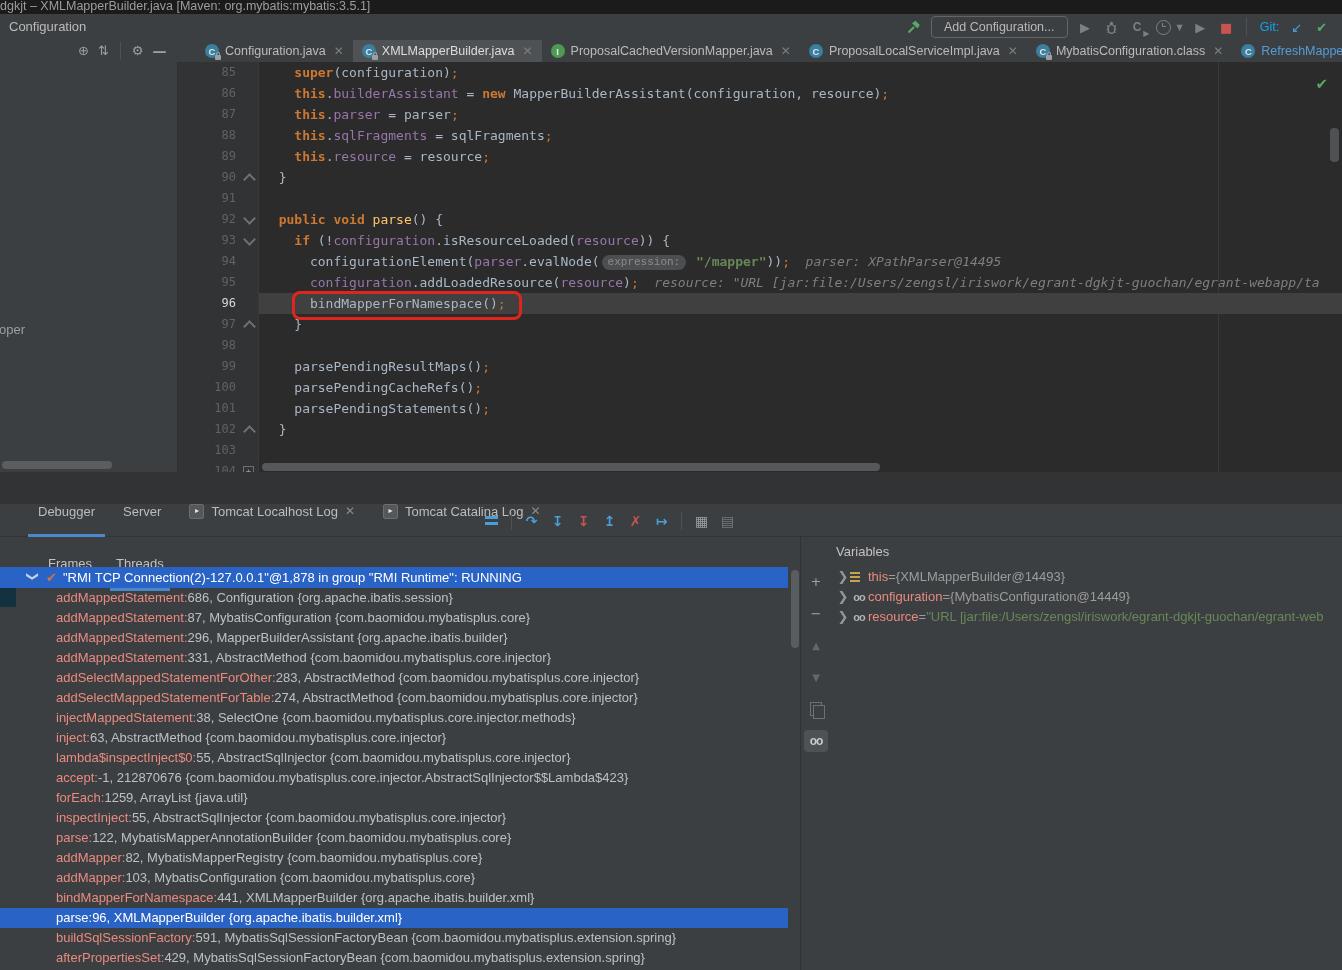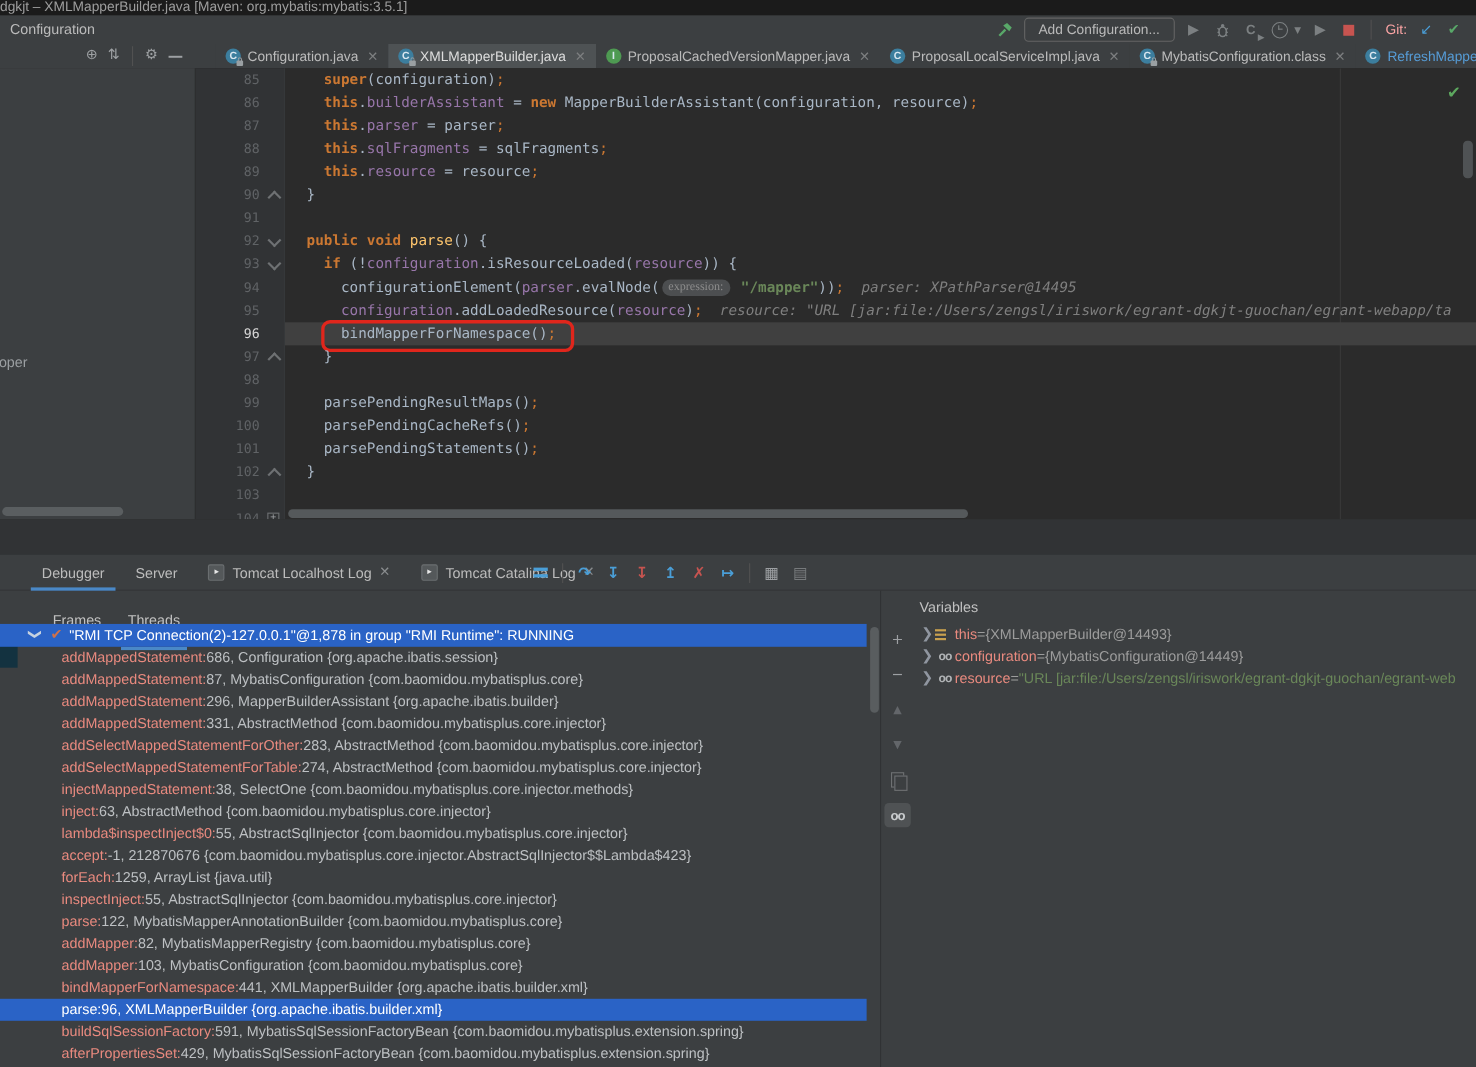--- a/index.html
+++ b/index.html
@@ -13,21 +13,21 @@
   .titlebar span{color:#9d9d9d;font-size:12.5px;line-height:17px;margin-top:-2px;white-space:nowrap}
 
   
   .main-toolbar{position:absolute;left:0;top:14px;width:100%;height:26px;background:#3c3f41;border-bottom:1px solid #323232}
   .config-label{position:absolute;left:9px;top:5px;color:#bbbbbb;font-size:13px}
   .run-controls{position:absolute;left:905px;top:0;height:26px;display:flex;align-items:center;gap:9px}
   .tb-icon{width:17px;height:17px;display:flex;align-items:center;justify-content:center;font-size:13px}
   .add-config-btn{height:20px;line-height:20px;padding:0 12px;border:1px solid #646464;border-radius:4px;
                   color:#b9b9b9;font-size:12.5px;white-space:nowrap}
   .vsep{width:1px;height:18px;background:#515151;margin:0 2px}
-  .git-label{color:#fca5a5;font-size:12.5px;margin-left:2px}
+  .git-label{color:#0ea5e9;font-size:12.5px;margin-left:2px}
   .dd-arrow{color:#7c8082;font-size:8px;margin-left:-4px}
   
   .icon-clock{width:13px;height:13px;border:1.5px solid #7c8082;border-radius:50%;position:relative}
   .icon-clock:after{content:"";position:absolute;left:5px;top:2px;width:1.5px;height:4px;background:#7c8082}
   .icon-clock:before{content:"";position:absolute;left:5px;top:5px;width:4px;height:1.5px;background:#7c8082}
   .icon-cov{color:#7c8082;font-size:12px;font-weight:bold;position:relative}
   .icon-cov i{font-style:normal;position:absolute;right:-4px;bottom:-2px;font-size:8px}
 
   
   .tabbar{position:absolute;left:0;top:40px;width:100%;height:22px;background:#3c3f41}
@@ -66,32 +66,32 @@
              font-family:"DejaVu Sans Mono",monospace;font-size:13px;color:#a9b7c6}
   .code-line.exec{background:#404040}
   .ck{color:#cc7832;font-weight:bold}
   .cd{color:#a9b7c6}
   .cf{color:#9876aa}
   .cfn{color:#ffc66d}
   .cs{color:#6a8759;font-weight:bold}
   .co{color:#cc7832}
   .civ{color:#7f7f7f;font-style:italic}
   .pill{display:inline-block;background:#4c4e50;color:#8c8c8c;border-radius:8px;font-size:11px;line-height:15px;
-        padding:0 6px;font-family:Liberation Serif, serif;vertical-align:1px;margin:0 2px}
+        padding:0 6px;font-family:Liberation Mono, monospace;vertical-align:1px;margin:0 2px}
   .red-box{position:absolute;left:33px;top:-2px;width:224px;height:23px;border:3px solid #e0261c;border-radius:8px;pointer-events:none}
   .inspect-ok{position:absolute;right:14px;top:13px;color:#5da85f;font-size:15px;font-weight:bold}
   .editor-vscroll{position:absolute;right:3px;top:66px;width:9px;height:34px;background:#4f5254;border-radius:4px}
   .editor-hscroll{position:absolute;left:84px;top:401px;width:618px;height:8px;background:#55595b;border-radius:4px}
 
   .mid-strip{position:absolute;left:0;top:472px;width:100%;height:32px;background:#313335;border-bottom:1px solid #1f2123}
 
   
   .debug-panel{position:absolute;left:0;top:504px;width:100%;height:466px;background:#3c3f41}
   .dtabs-row{position:absolute;left:0;top:0;width:100%;height:33px;border-bottom:1px solid #323537;display:flex;align-items:center;padding-left:24px;box-sizing:border-box}
-  .dtab{position:relative;height:33px;display:flex;align-items:center;gap:7px;padding:0 14px;color:#bcbcbc;font-size:13px}
+  .dtab{position:relative;height:33px;display:flex;gap:7px;padding:0 14px;color:#bcbcbc;font-size:13px}
   .dtab.active:after{content:"";position:absolute;left:4px;right:4px;bottom:0;height:3px;background:#4a88c7}
   .console-icon{width:13px;height:13px;background:#54585a;border:1px solid #6a6e70;border-radius:2px;color:#e8e8e8;
                 font-size:8px;line-height:12px;text-align:center}
   .dtab-close{color:#8a8d8f;font-size:12px}
   .dtoolbar{position:absolute;left:483px;top:0;height:33px;display:flex;align-items:center;gap:9px}
   .dt-icon{width:17px;height:17px;display:flex;align-items:center;justify-content:center;font-size:14px;font-weight:bold}
   .exec-point{display:flex;flex-direction:column;gap:3px;justify-content:center}
   .exec-point i{width:13px;height:3px;background:#4a9fd8;display:block}
   .subrow{position:absolute;left:0;top:33px;width:100%;height:30px}
   .subtab{position:relative;display:inline-block;height:30px;line-height:30px;padding:12px 12px;color:#c2c2c2;font-size:13px}

